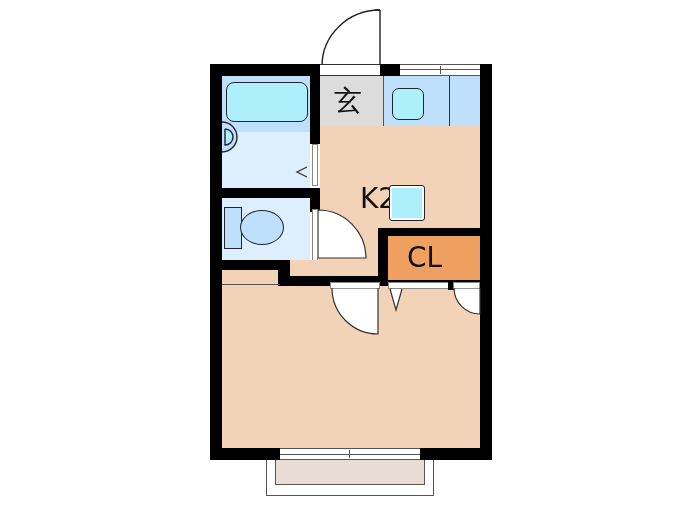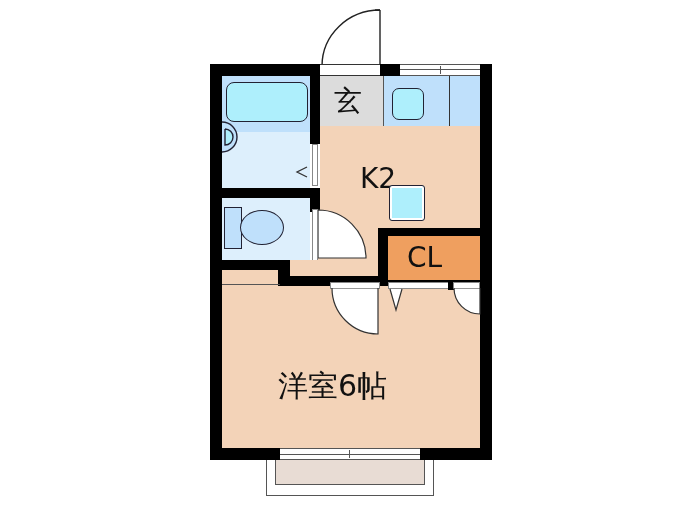--- a/index.html
+++ b/index.html
@@ -66,21 +66,21 @@
   <div class="abs wall" style="left:222px;top:260px;width:98px;height:10px;"></div>
 
   <div class="abs" style="left:320px;top:76px;width:64px;height:50px;background:#dcdcdc;border-right:1px solid #555;"></div>
   <div class="label" style="left:334px;top:82px;font-size:28px;">玄</div>
 
   <div class="abs blue" style="left:384px;top:76px;width:96px;height:50px;"></div>
   <div class="abs" style="left:392px;top:88px;width:32px;height:32px;background:#aeeffc;border:1.5px solid #223;border-radius:7px;"></div>
   <div class="abs" style="left:449px;top:76px;width:1px;height:50px;background:#333;"></div>
 
   <div class="abs floor" style="left:320px;top:126px;width:160px;height:106px;"></div>
-  <div class="label" style="left:360px;top:162px;font-size:28px;">K2</div>
+  <div class="label" style="left:360px;top:182px;font-size:28px;">K2</div>
   <div class="abs" style="left:389px;top:185px;width:36px;height:36px;background:#aeeffc;border:1.5px solid #223;border-radius:3px;box-shadow:inset 0 0 0 2px #fff;"></div>
 
   <div class="abs floor" style="left:222px;top:270px;width:58px;height:16px;"></div>
   <div class="abs floor" style="left:290px;top:260px;width:90px;height:16px;"></div>
   <div class="abs wall" style="left:278px;top:260px;width:12px;height:28px;"></div>
   <div class="abs wall" style="left:278px;top:276px;width:112px;height:12px;"></div>
   <div class="abs floor" style="left:318px;top:232px;width:62px;height:44px;"></div>
   <svg class="abs" style="left:318px;top:208px;width:50px;height:54px;" viewBox="0 0 50 54">
     <path d="M0 2 A48 48 0 0 1 48 50 L0 50 Z" fill="#fff" stroke="#333" stroke-width="1.2"></path>
   </svg>
@@ -100,14 +100,13 @@
   <div class="abs" style="left:388px;top:282px;width:62px;height:7px;background:#fff;border:1px solid #888;"></div>
   <svg class="abs" style="left:389px;top:288px;width:14px;height:24px;" viewBox="0 0 14 24">
     <path d="M1 1 L7 22 L13 1" fill="#fff" stroke="#333" stroke-width="1.2"></path>
   </svg>
   <div class="abs wall" style="left:448px;top:280px;width:6px;height:10px;"></div>
   <div class="abs" style="left:453px;top:282px;width:27px;height:7px;background:#fff;border:1px solid #888;"></div>
   <svg class="abs" style="left:452px;top:288px;width:30px;height:28px;" viewBox="0 0 30 28">
     <path d="M2 0 A26 26 0 0 0 28 26 L28 0 Z" fill="#fff" stroke="#333" stroke-width="1.2"></path>
   </svg>
 
-  <div class="label" style="left:278px;top:366px;font-size:30px;">洋室6帖</div>
 </div>
 
 </body></html>

